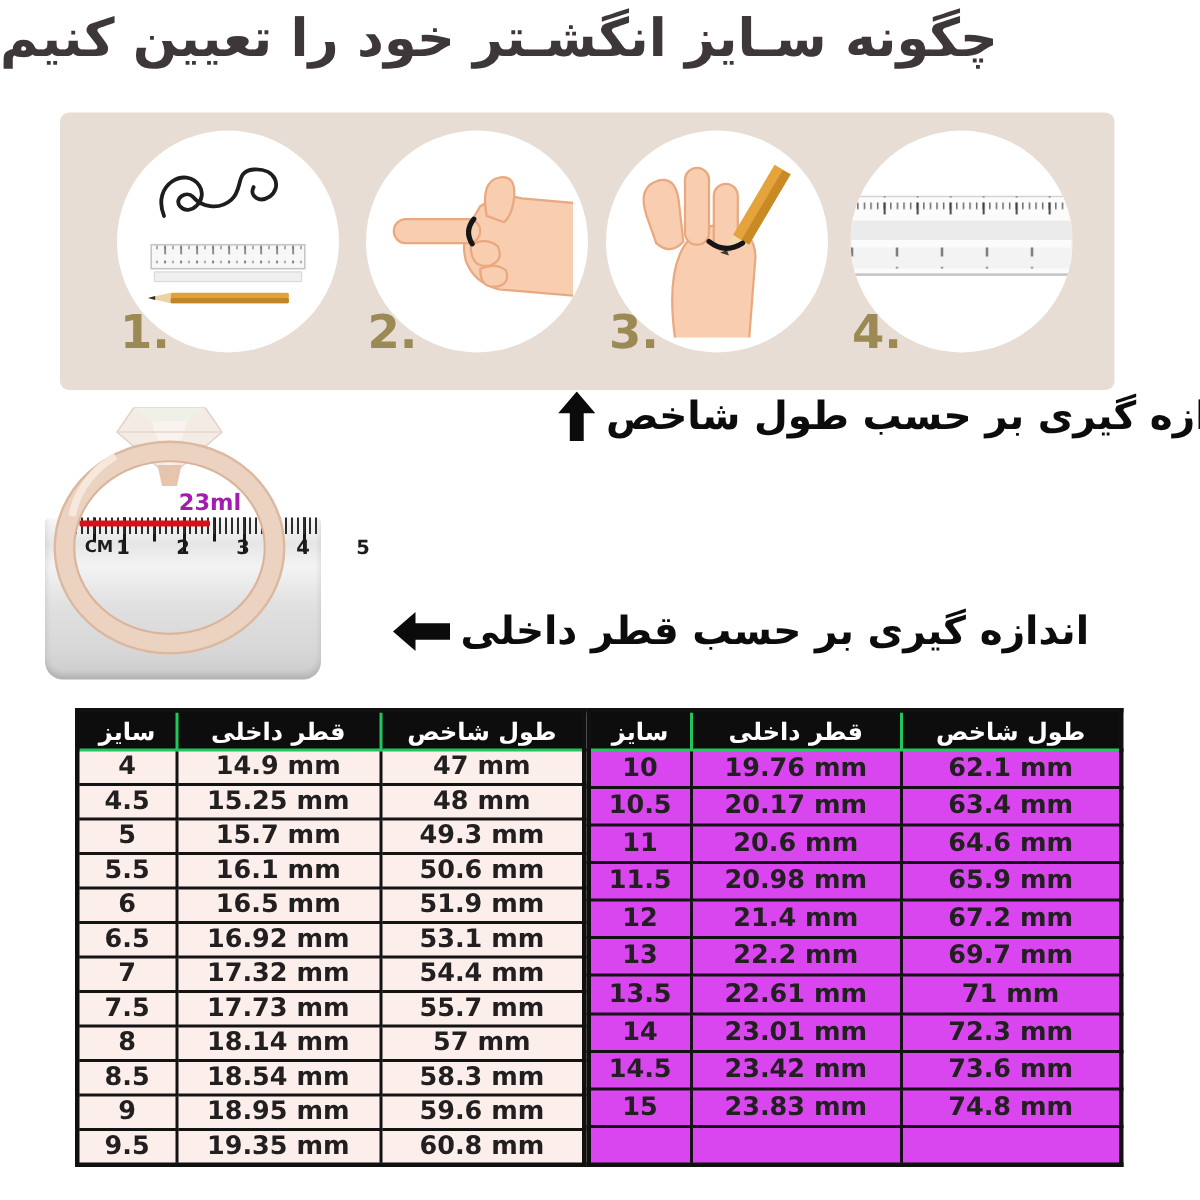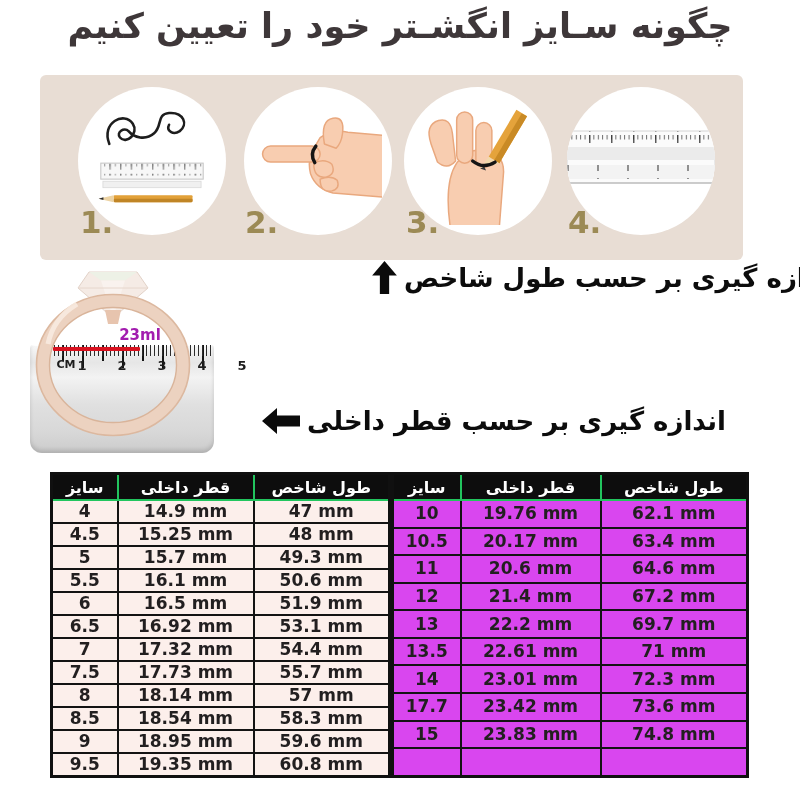--- a/index.html
+++ b/index.html
@@ -4,21 +4,21 @@
 <style>
   html,body{margin:0;padding:0;}
   body{
     width:800px;height:800px;position:relative;overflow:hidden;
     background:#ffffff;
     font-family:"DejaVu Sans", sans-serif;
   }
   
   .title{
     position:absolute;left:0;top:6px;width:100%;
-    text-align:center;direction:rtl;
+    text-align:left;direction:rtl;
     font-size:35px;font-weight:bold;color:#3e3739;letter-spacing:-.5px;
   }
   
   .banner{
     position:absolute;left:40px;top:75px;width:703px;height:185px;
     background:#e8ddd4;border-radius:6px;
   }
   .circle{
     position:absolute;top:12px;width:148px;height:148px;border-radius:50%;
     background:#ffffff;overflow:hidden;
@@ -321,41 +321,46 @@
           <td>10.5</td>
           <td>20.17 mm</td>
           <td>63.4 mm</td>
         </tr>
         <tr>
           <td>11</td>
           <td>20.6 mm</td>
           <td>64.6 mm</td>
         </tr>
         <tr>
+          <td>11.5</td>
+          <td>20.98 mm</td>
+          <td>65.9 mm</td>
+        </tr>
+        <tr>
           <td>12</td>
           <td>21.4 mm</td>
           <td>67.2 mm</td>
         </tr>
         <tr>
           <td>13</td>
           <td>22.2 mm</td>
           <td>69.7 mm</td>
         </tr>
         <tr>
           <td>13.5</td>
           <td>22.61 mm</td>
           <td>71 mm</td>
         </tr>
         <tr>
           <td>14</td>
           <td>23.01 mm</td>
           <td>72.3 mm</td>
         </tr>
         <tr>
-          <td>17.7</td>
+          <td>14.5</td>
           <td>23.42 mm</td>
           <td>73.6 mm</td>
         </tr>
         <tr>
           <td>15</td>
           <td>23.83 mm</td>
           <td>74.8 mm</td>
         </tr>
         <tr>
           <td></td>

